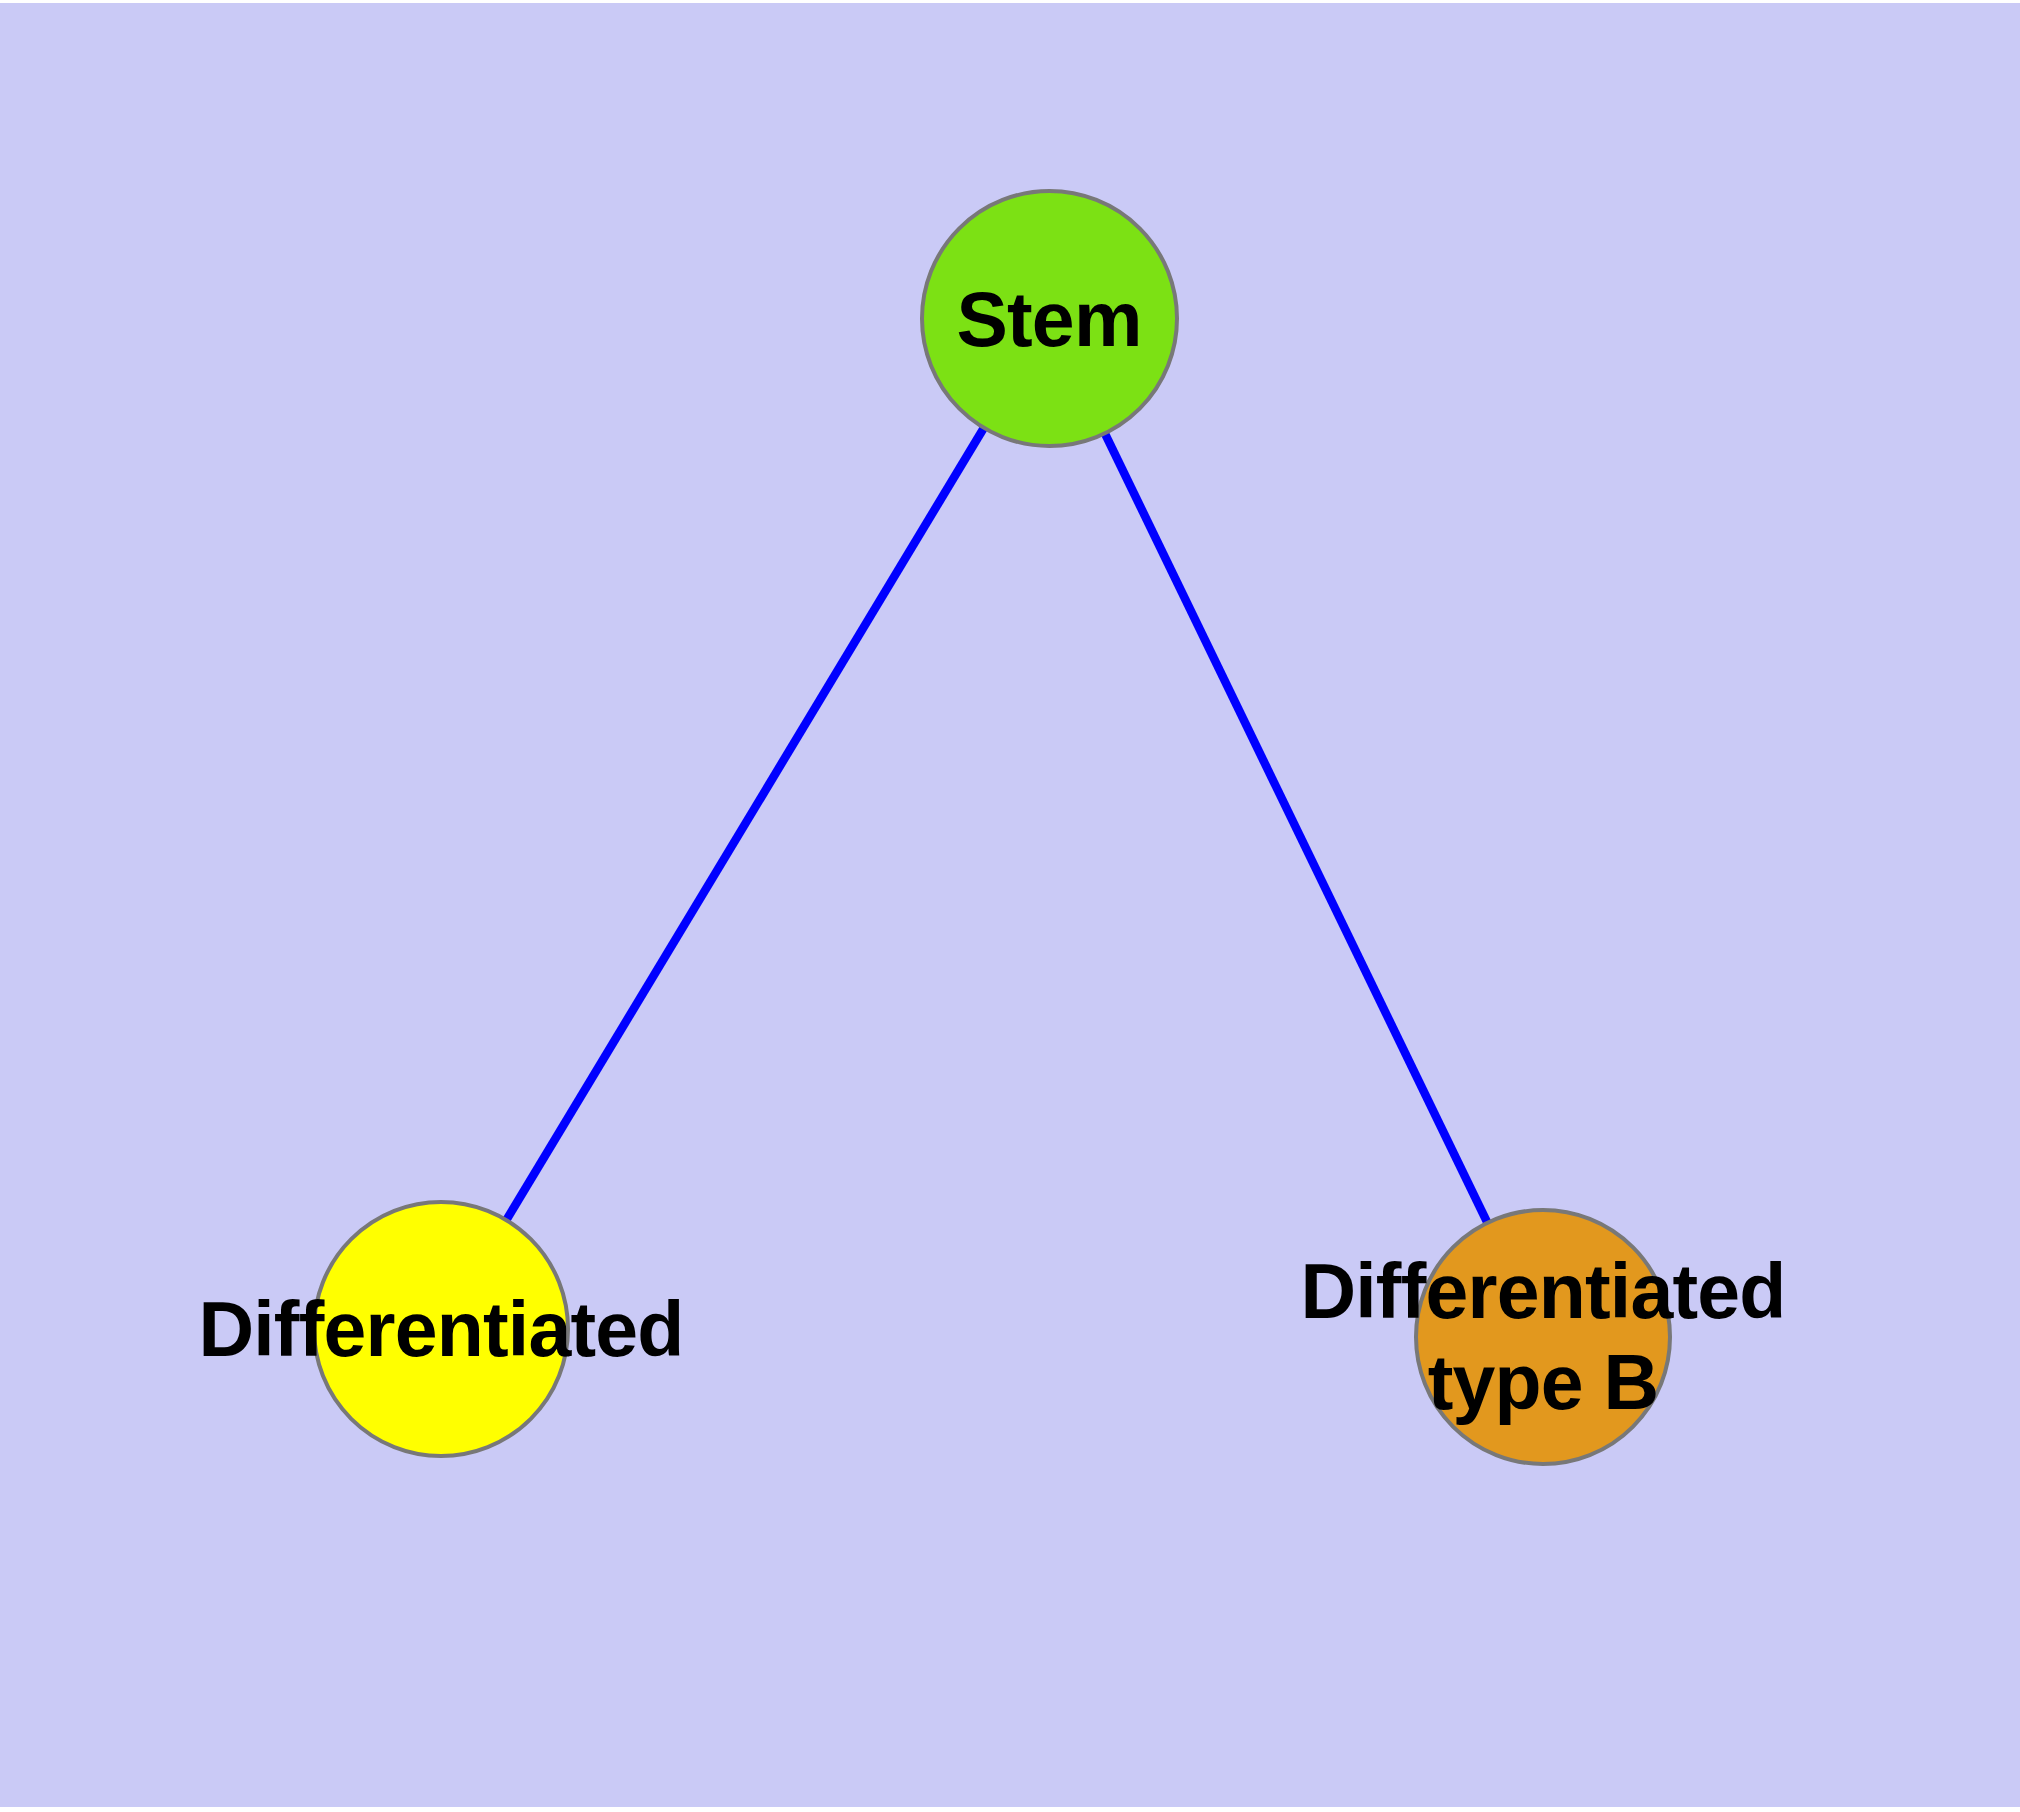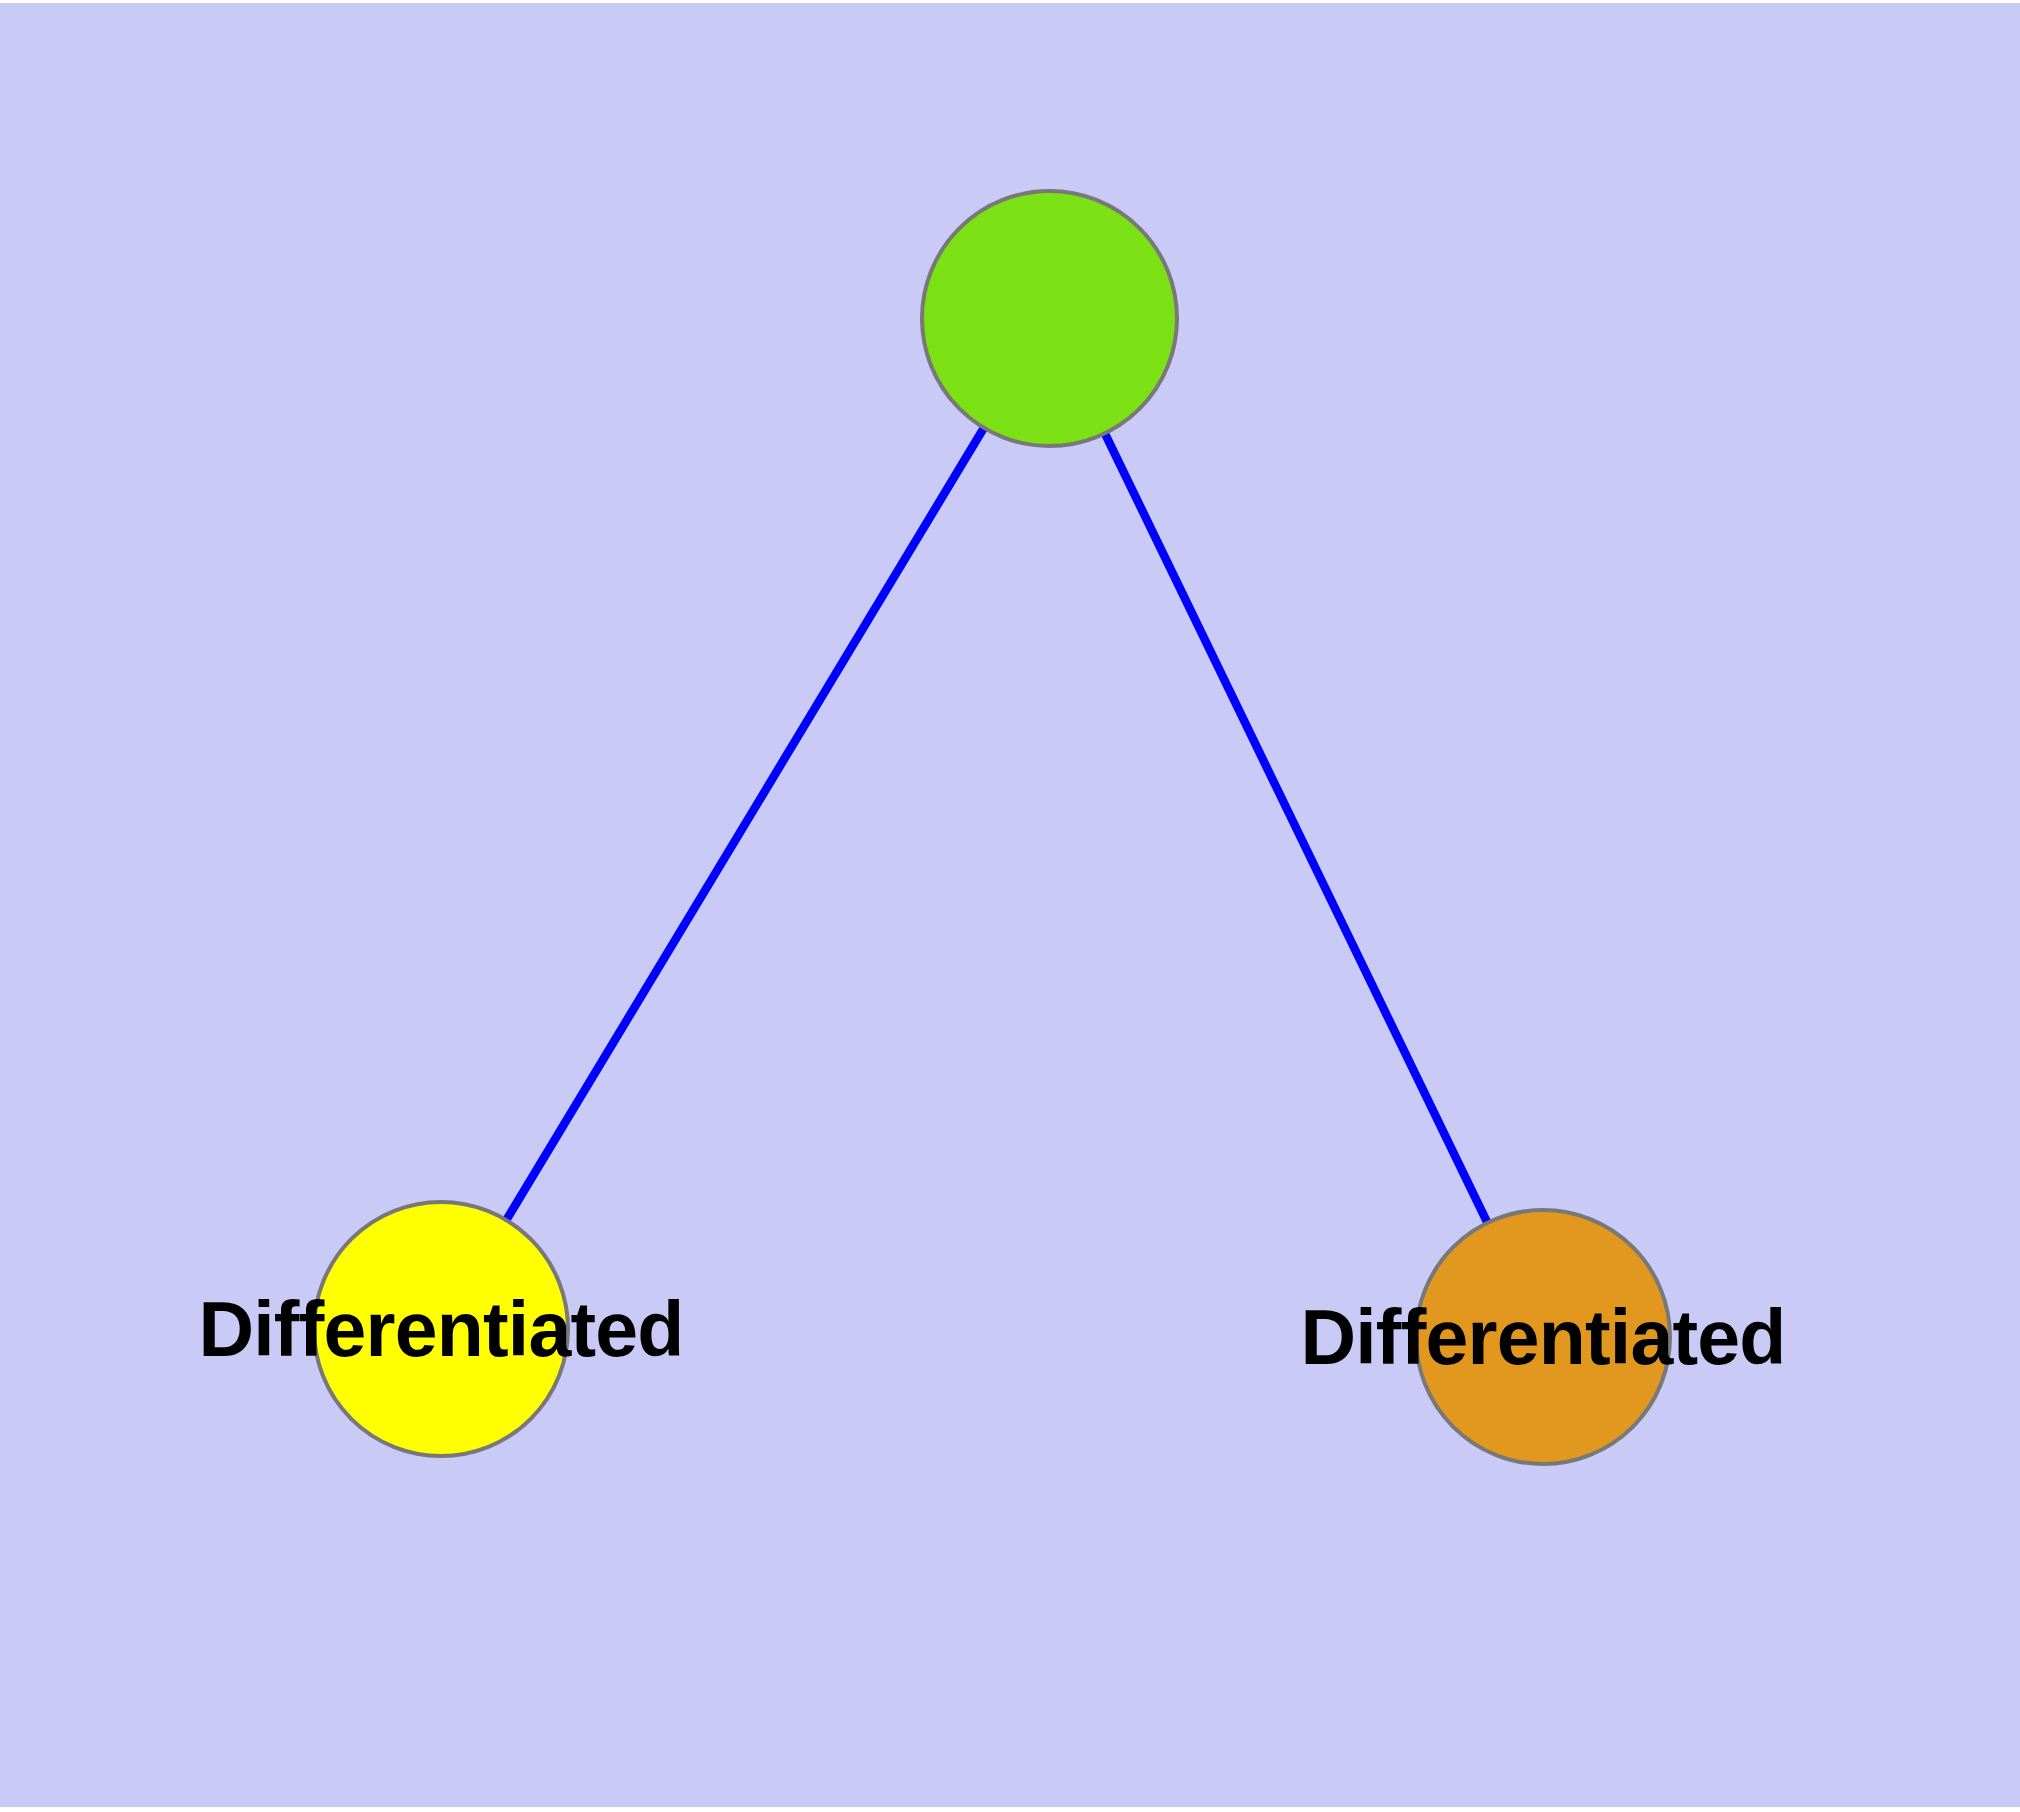--- a/index.html
+++ b/index.html
@@ -51,23 +51,27 @@
 
   <svg class="edges-svg" viewBox="0 0 2384 2129" width="2021" height="1804">
     <line x1="1238" y1="373" x2="520" y2="1564" stroke="#0000FF" stroke-width="10"></line>
     <line x1="1238" y1="373" x2="1820" y2="1574" stroke="#0000FF" stroke-width="10"></line>
   </svg>
 
   <div class="node" style="left: 920px; top: 186px; width: 259px; height: 259px; background: rgb(124, 225, 20); border-color: rgb(120, 120, 120); border-width: 4.2px;"></div>
   <div class="node" style="left: 312px; top: 1197px; width: 258px; height: 258px; background: rgb(255, 255, 0); border-color: rgb(120, 120, 120); border-width: 4.2px;"></div>
   <div class="node" style="left: 1414px; top: 1205px; width: 258px; height: 258px; background: rgb(226, 152, 30); border-color: rgb(120, 120, 120); border-width: 4.2px;"></div>
 
+  <div class="node-label" style="left: 1049px; top: 316px; color: rgb(0, 0, 0);">
+    <span>Stem</span>
+  </div>
 
   <div class="node-label" style="left: 441px; top: 1326px; color: rgb(0, 0, 0);">
     <span>Differentiated</span>
   </div>
 
   <div class="node-label" style="left: 1543px; top: 1334px; color: rgb(0, 0, 0);">
     <span>Differentiated</span>
+    <span>type B</span>
   </div>
 
 </div>
 
 
 </body></html>

